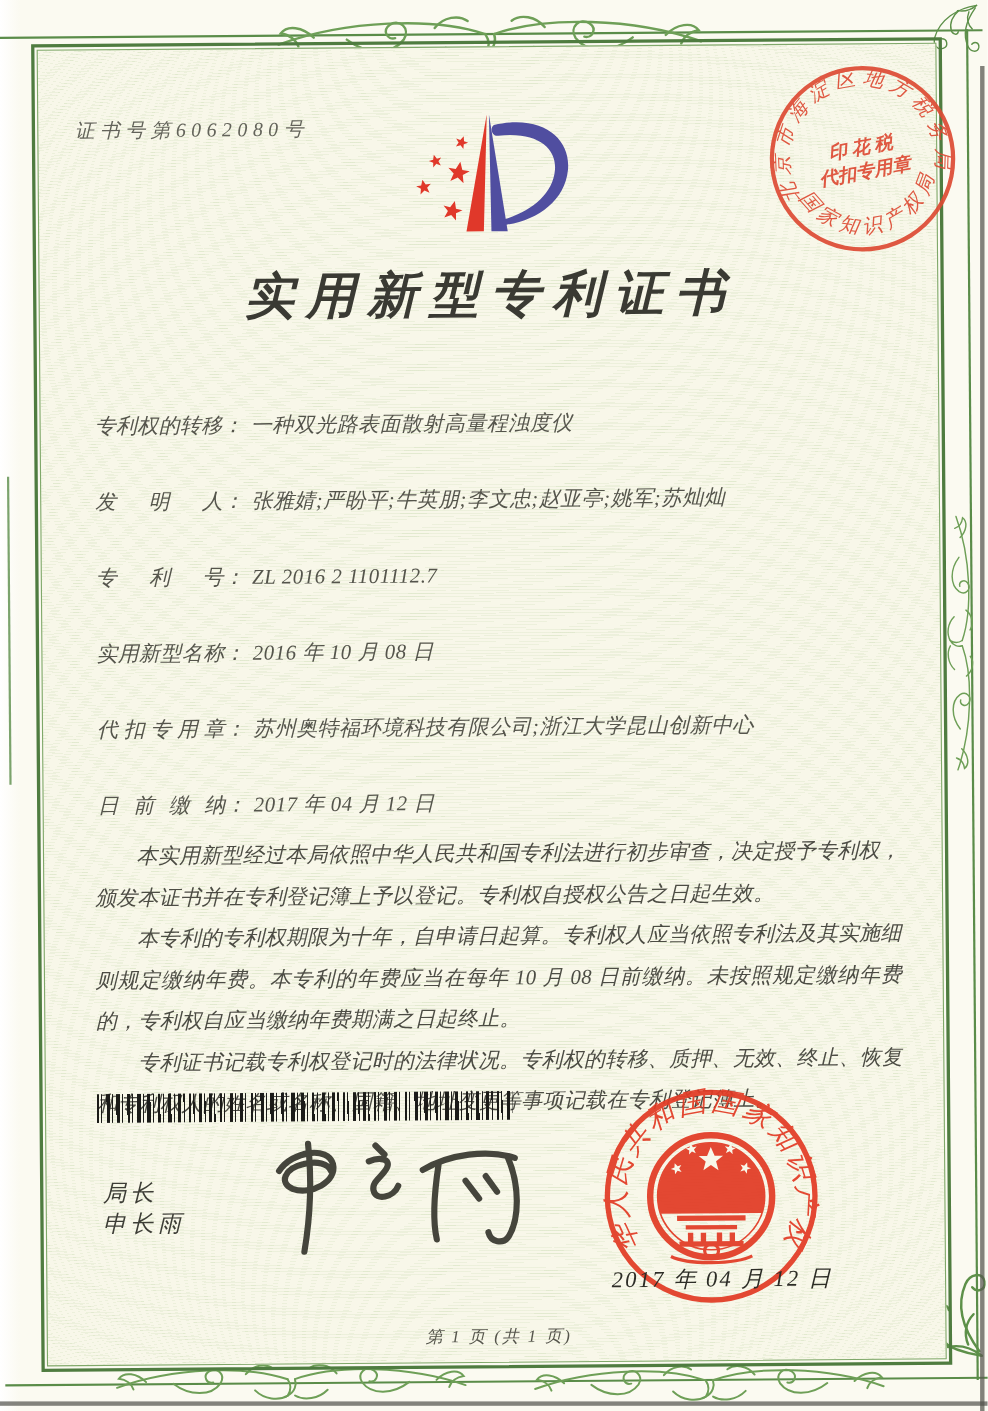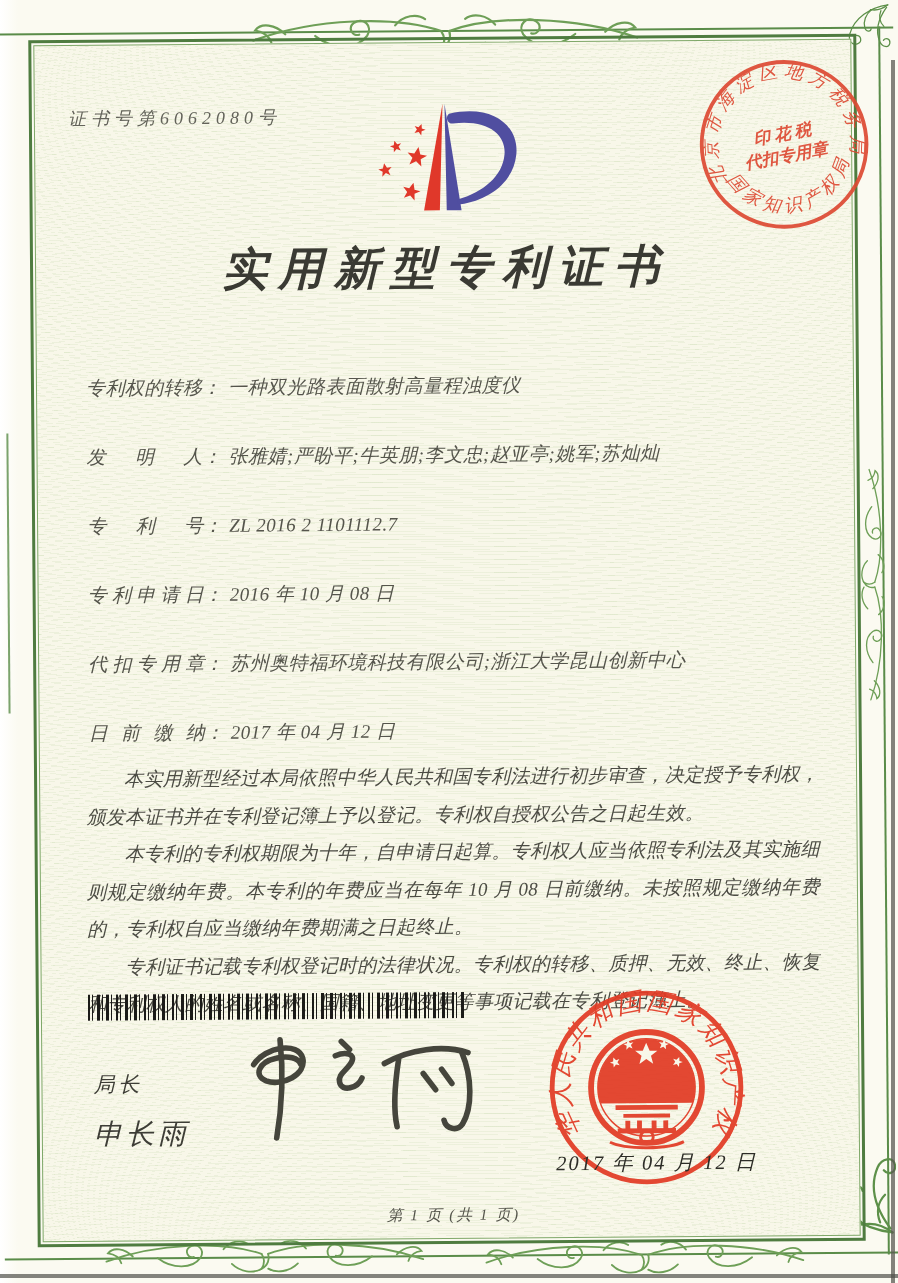--- a/index.html
+++ b/index.html
@@ -63,22 +63,22 @@
     background:repeating-linear-gradient(90deg,
       #1b1b18 0 2px, transparent 2px 4px,
       #1b1b18 4px 5px, transparent 5px 9px,
       #1b1b18 9px 12px, transparent 12px 14px,
       #1b1b18 14px 15px, transparent 15px 18px,
       #1b1b18 18px 21px, transparent 21px 23px,
       #1b1b18 23px 24px, transparent 24px 28px);
   }
 
   .signer{position:absolute;left:90px;top:1068px;font-family:"Liberation Sans","DejaVu Sans",sans-serif;color:#3d3d36;}
-  .signer .signer-title{font-size:21px;letter-spacing:4px;margin-bottom:17px;}
-  .signer .signer-name{font-size:28px;letter-spacing:4px;}
+  .signer .signer-title{font-size:21px;letter-spacing:4px;}
+  .signer .signer-name{font-size:21px;letter-spacing:4px;}
 
   .signature{position:absolute;left:232px;top:1028px;width:245px;height:118px;}
 
   .seal{position:absolute;left:536px;top:982px;width:214px;height:214px;opacity:.93;}
   .seal-date{
     position:absolute;left:552px;top:1150px;width:230px;font-size:20.5px;
     letter-spacing:2px;color:#2d2d27;z-index:6;
   }
 
   .tax-stamp{position:absolute;left:697px;top:53px;width:182px;height:188px;opacity:.92;z-index:5;}
@@ -176,21 +176,21 @@
       <div class="field-row">
         <span class="field-label">专利权的转移</span><span class="field-colon">：</span><span class="field-value">一种双光路表面散射高量程浊度仪</span>
       </div>
       <div class="field-row">
         <span class="field-label">发明人</span><span class="field-colon">：</span><span class="field-value">张雅婧;严盼平;牛英朋;李文忠;赵亚亭;姚军;苏灿灿</span>
       </div>
       <div class="field-row">
         <span class="field-label">专利号</span><span class="field-colon">：</span><span class="field-value">ZL 2016 2 1101112.7</span>
       </div>
       <div class="field-row">
-        <span class="field-label">专利申请日</span><span class="field-colon">：</span><span class="field-value">2016 年 10 月 08 日</span>
+        <span class="field-label">实用新型名称</span><span class="field-colon">：</span><span class="field-value">2016 年 10 月 08 日</span>
       </div>
       <div class="field-row">
         <span class="field-label">代扣专用章</span><span class="field-colon">：</span><span class="field-value">苏州奥特福环境科技有限公司;浙江大学昆山创新中心</span>
       </div>
       <div class="field-row">
         <span class="field-label">日前缴纳</span><span class="field-colon">：</span><span class="field-value">2017 年 04 月 12 日</span>
       </div>
     </div>
 
     <div class="body-text">

